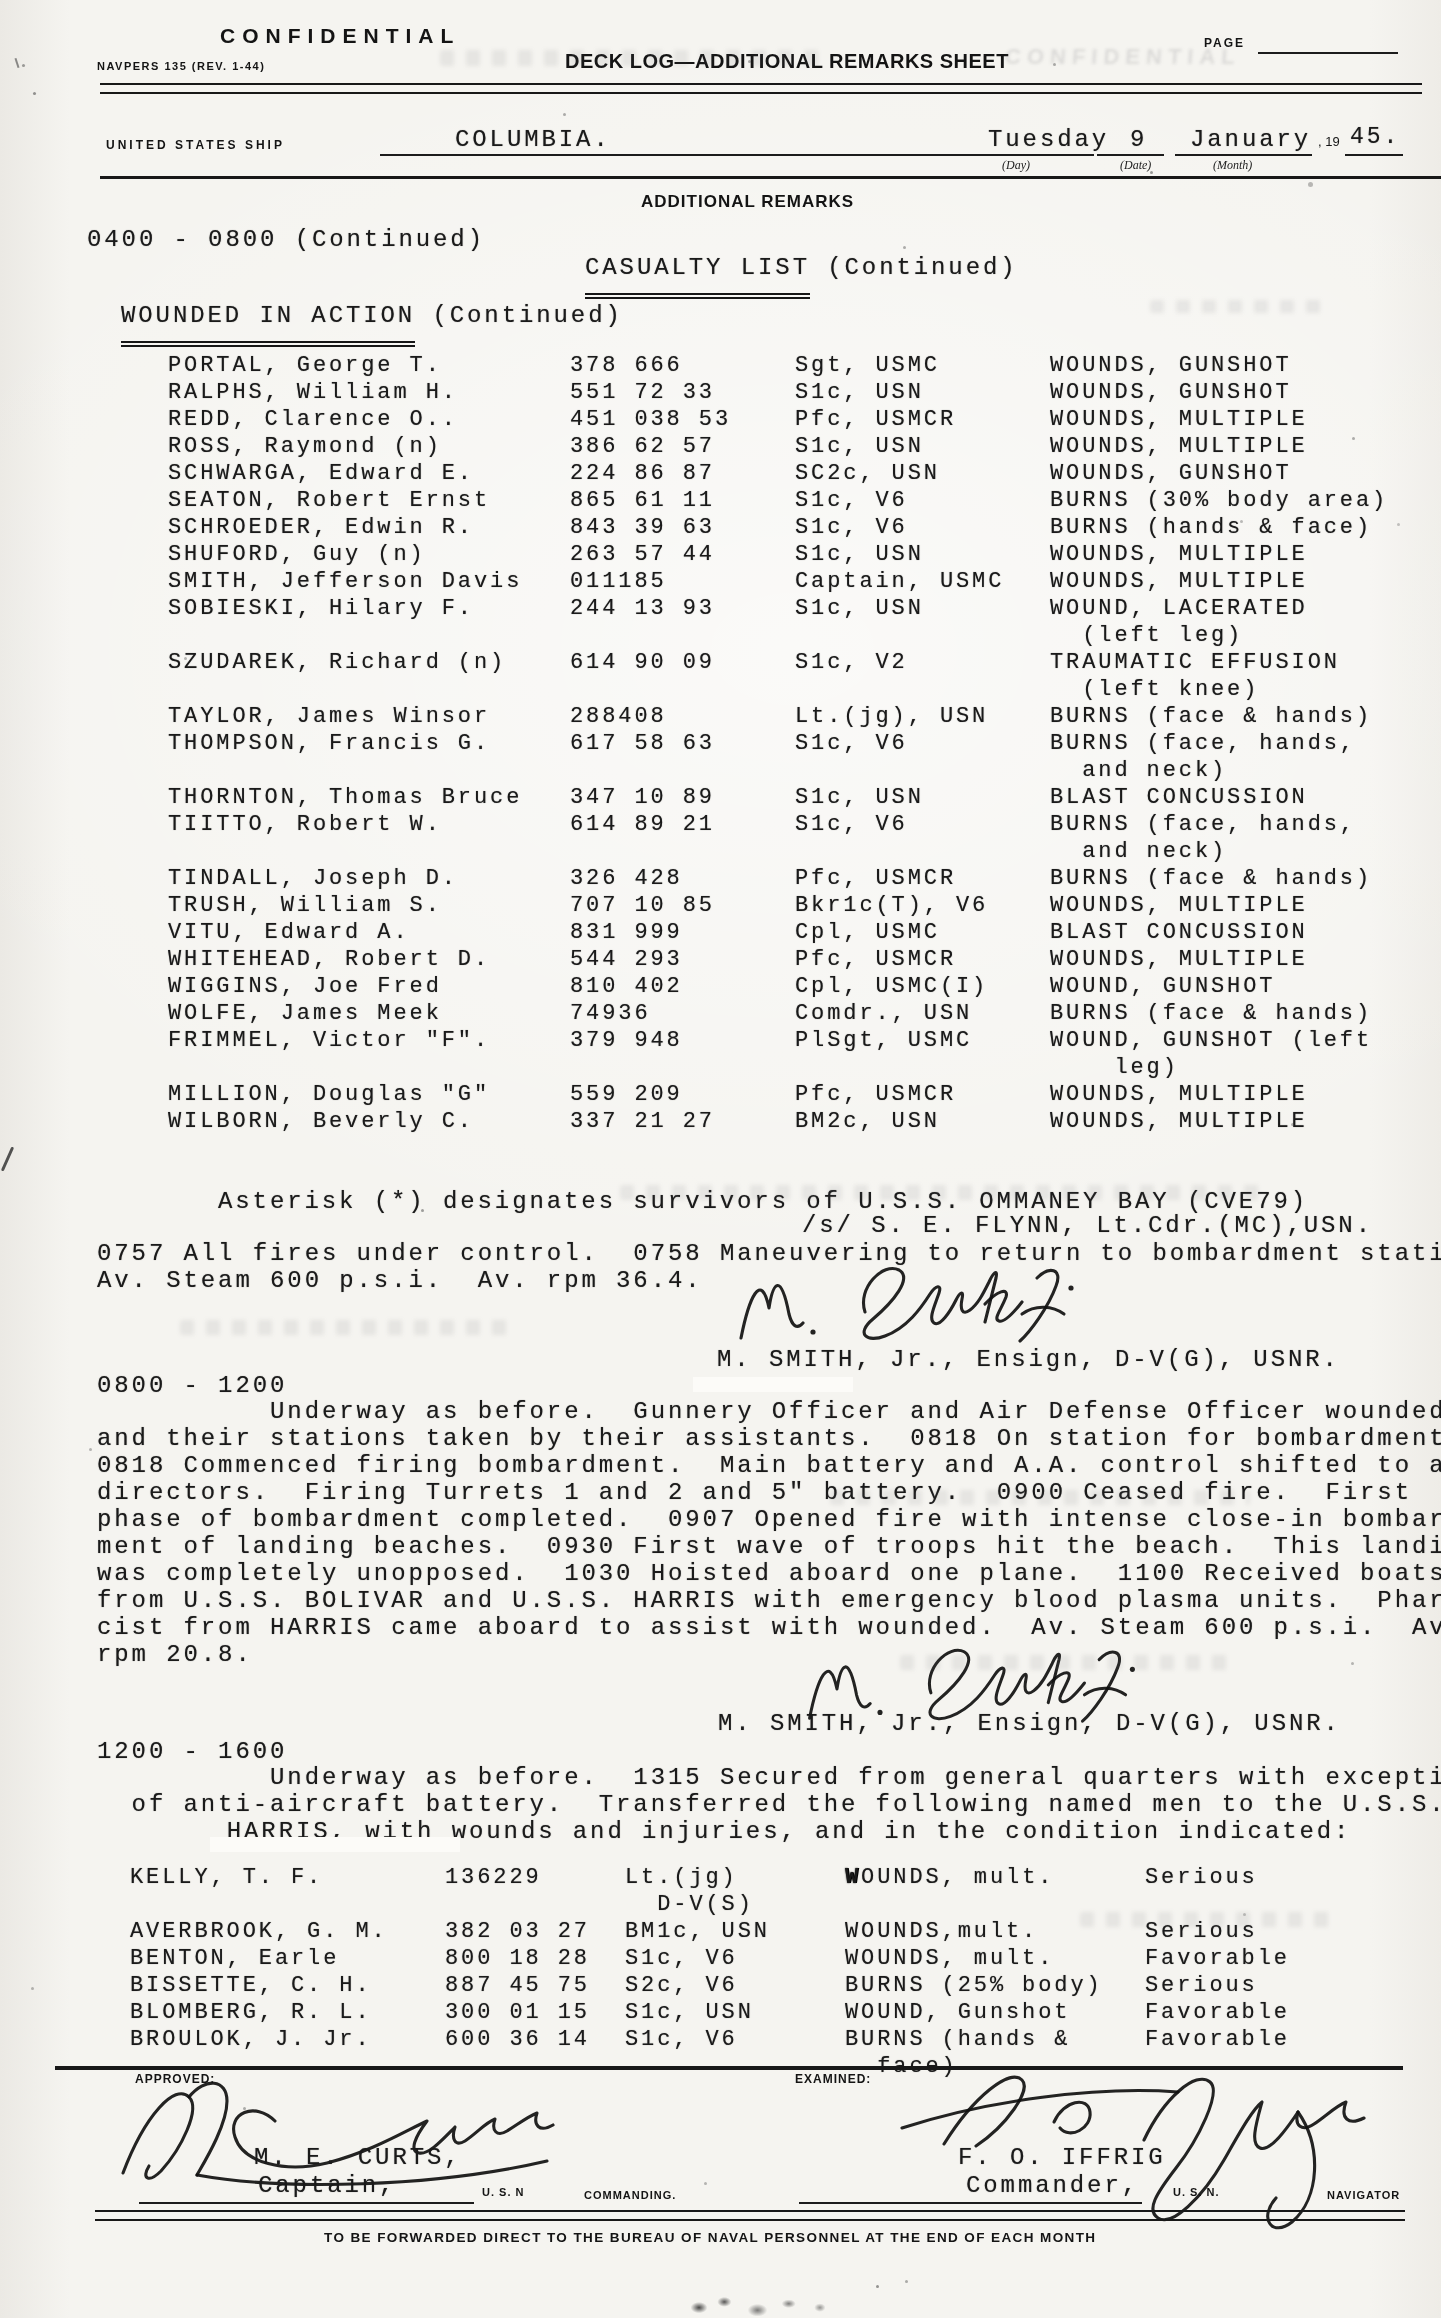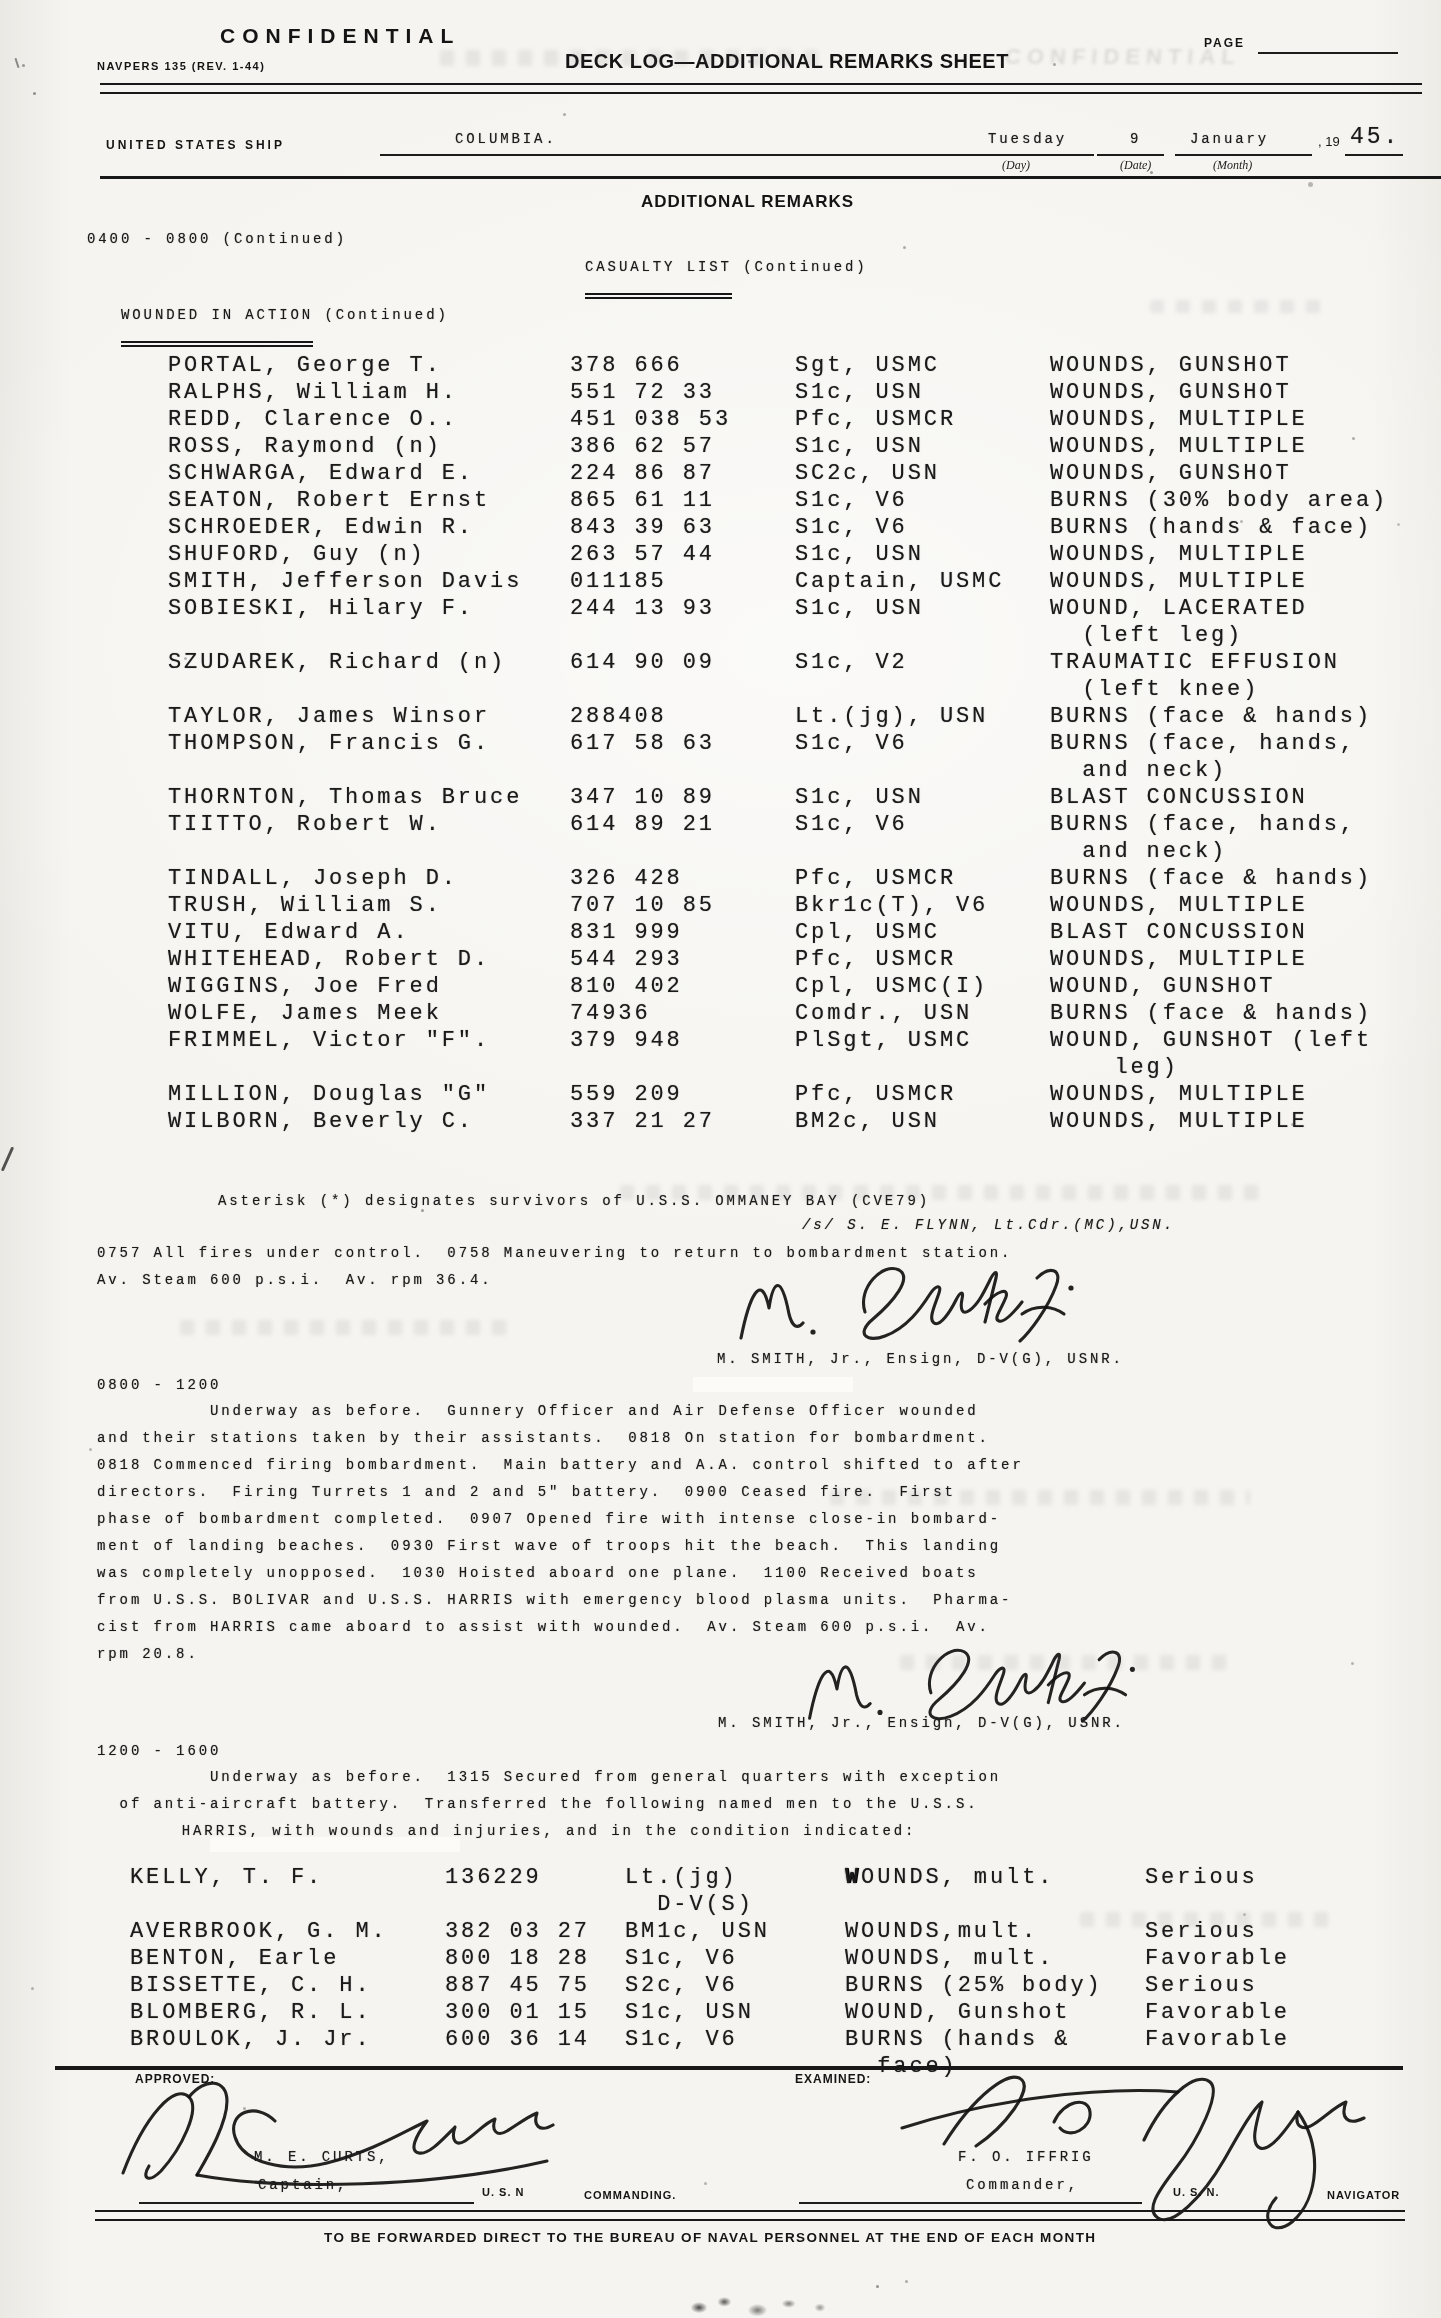--- a/index.html
+++ b/index.html
@@ -9,21 +9,21 @@
     background:
       radial-gradient(1300px 900px at 55% 28%, rgba(255,255,255,.55), rgba(255,255,255,0) 70%),
       linear-gradient(90deg,#ebe9e4 0,#f5f4f0 70px,#f5f4f0 1370px,#eeece7 1441px),
       #f3f2ee;
     font-family:"Liberation Sans", sans-serif;
   }
   
   .t{
     position:absolute;
     font-family:"Liberation Mono","DejaVu Sans Mono",monospace;
-    font-size:14px;line-height:27px;letter-spacing:2.9px;
+    font-size:24px;line-height:27px;letter-spacing:2.9px;
     color:#1a1a1a;white-space:pre;
     text-shadow:0 0 1px rgba(26,26,26,.5);
   }
   
   .p{
     position:absolute;
     font-family:"Liberation Sans",sans-serif;font-weight:bold;color:#141414;
     white-space:pre;
   }
   .il{
@@ -277,21 +277,21 @@
     </div>
     <div class="trow">
       <span class="cell">WILBORN, Beverly C.</span>
       <span class="cell">337 21 27</span>
       <span class="cell">BM2c, USN</span>
       <span class="cell">WOUNDS, MULTIPLE</span>
     </div>
   </div>
 
 <div class="t" style="left:218px;top:1188px;">Asterisk (*) designates survivors of U.S.S. OMMANEY BAY (CVE79)</div>
-<div class="t" style="left:802px;top:1212px;font-style:italic;">/s/ S. E. FLYNN, Lt.Cdr.(MC),USN.</div>
+<div class="t" style="left:802px;top:1212px;">/s/ S. E. FLYNN, Lt.Cdr.(MC),USN.</div>
 <div class="t" style="left:97px;top:1240px;">0757 All fires under control.  0758 Maneuvering to return to bombardment station.
 Av. Steam 600 p.s.i.  Av. rpm 36.4.</div>
 
 <svg class="sig" style="left:733px;top:1256px;" width="345" height="95" viewBox="0 0 345 95">
   <path d="M8,82 C16,42 28,14 36,52 C40,26 48,16 56,58 C59,70 64,74 70,67"></path>
   <circle cx="80" cy="76" r="2.6"></circle>
   <path d="M132,56 C124,32 150,6 166,14 C180,22 160,46 140,63 C122,78 134,87 152,80 C174,72 188,52 197,38 C203,29 209,28 206,37 C202,49 195,63 201,67 C207,71 217,56 223,44 C227,36 231,34 229,43 C227,53 229,60 237,54 C245,48 250,38 256,26 C260,17 265,12 263,22 L252,66"></path>
   <path d="M252,48 C264,35 276,31 273,41 C268,54 260,63 266,65 C272,67 282,55 289,46"></path>
   <path d="M304,22 C316,10 330,12 323,30 C315,52 297,76 287,85"></path>
   <path d="M289,58 C303,48 320,50 331,58"></path>

